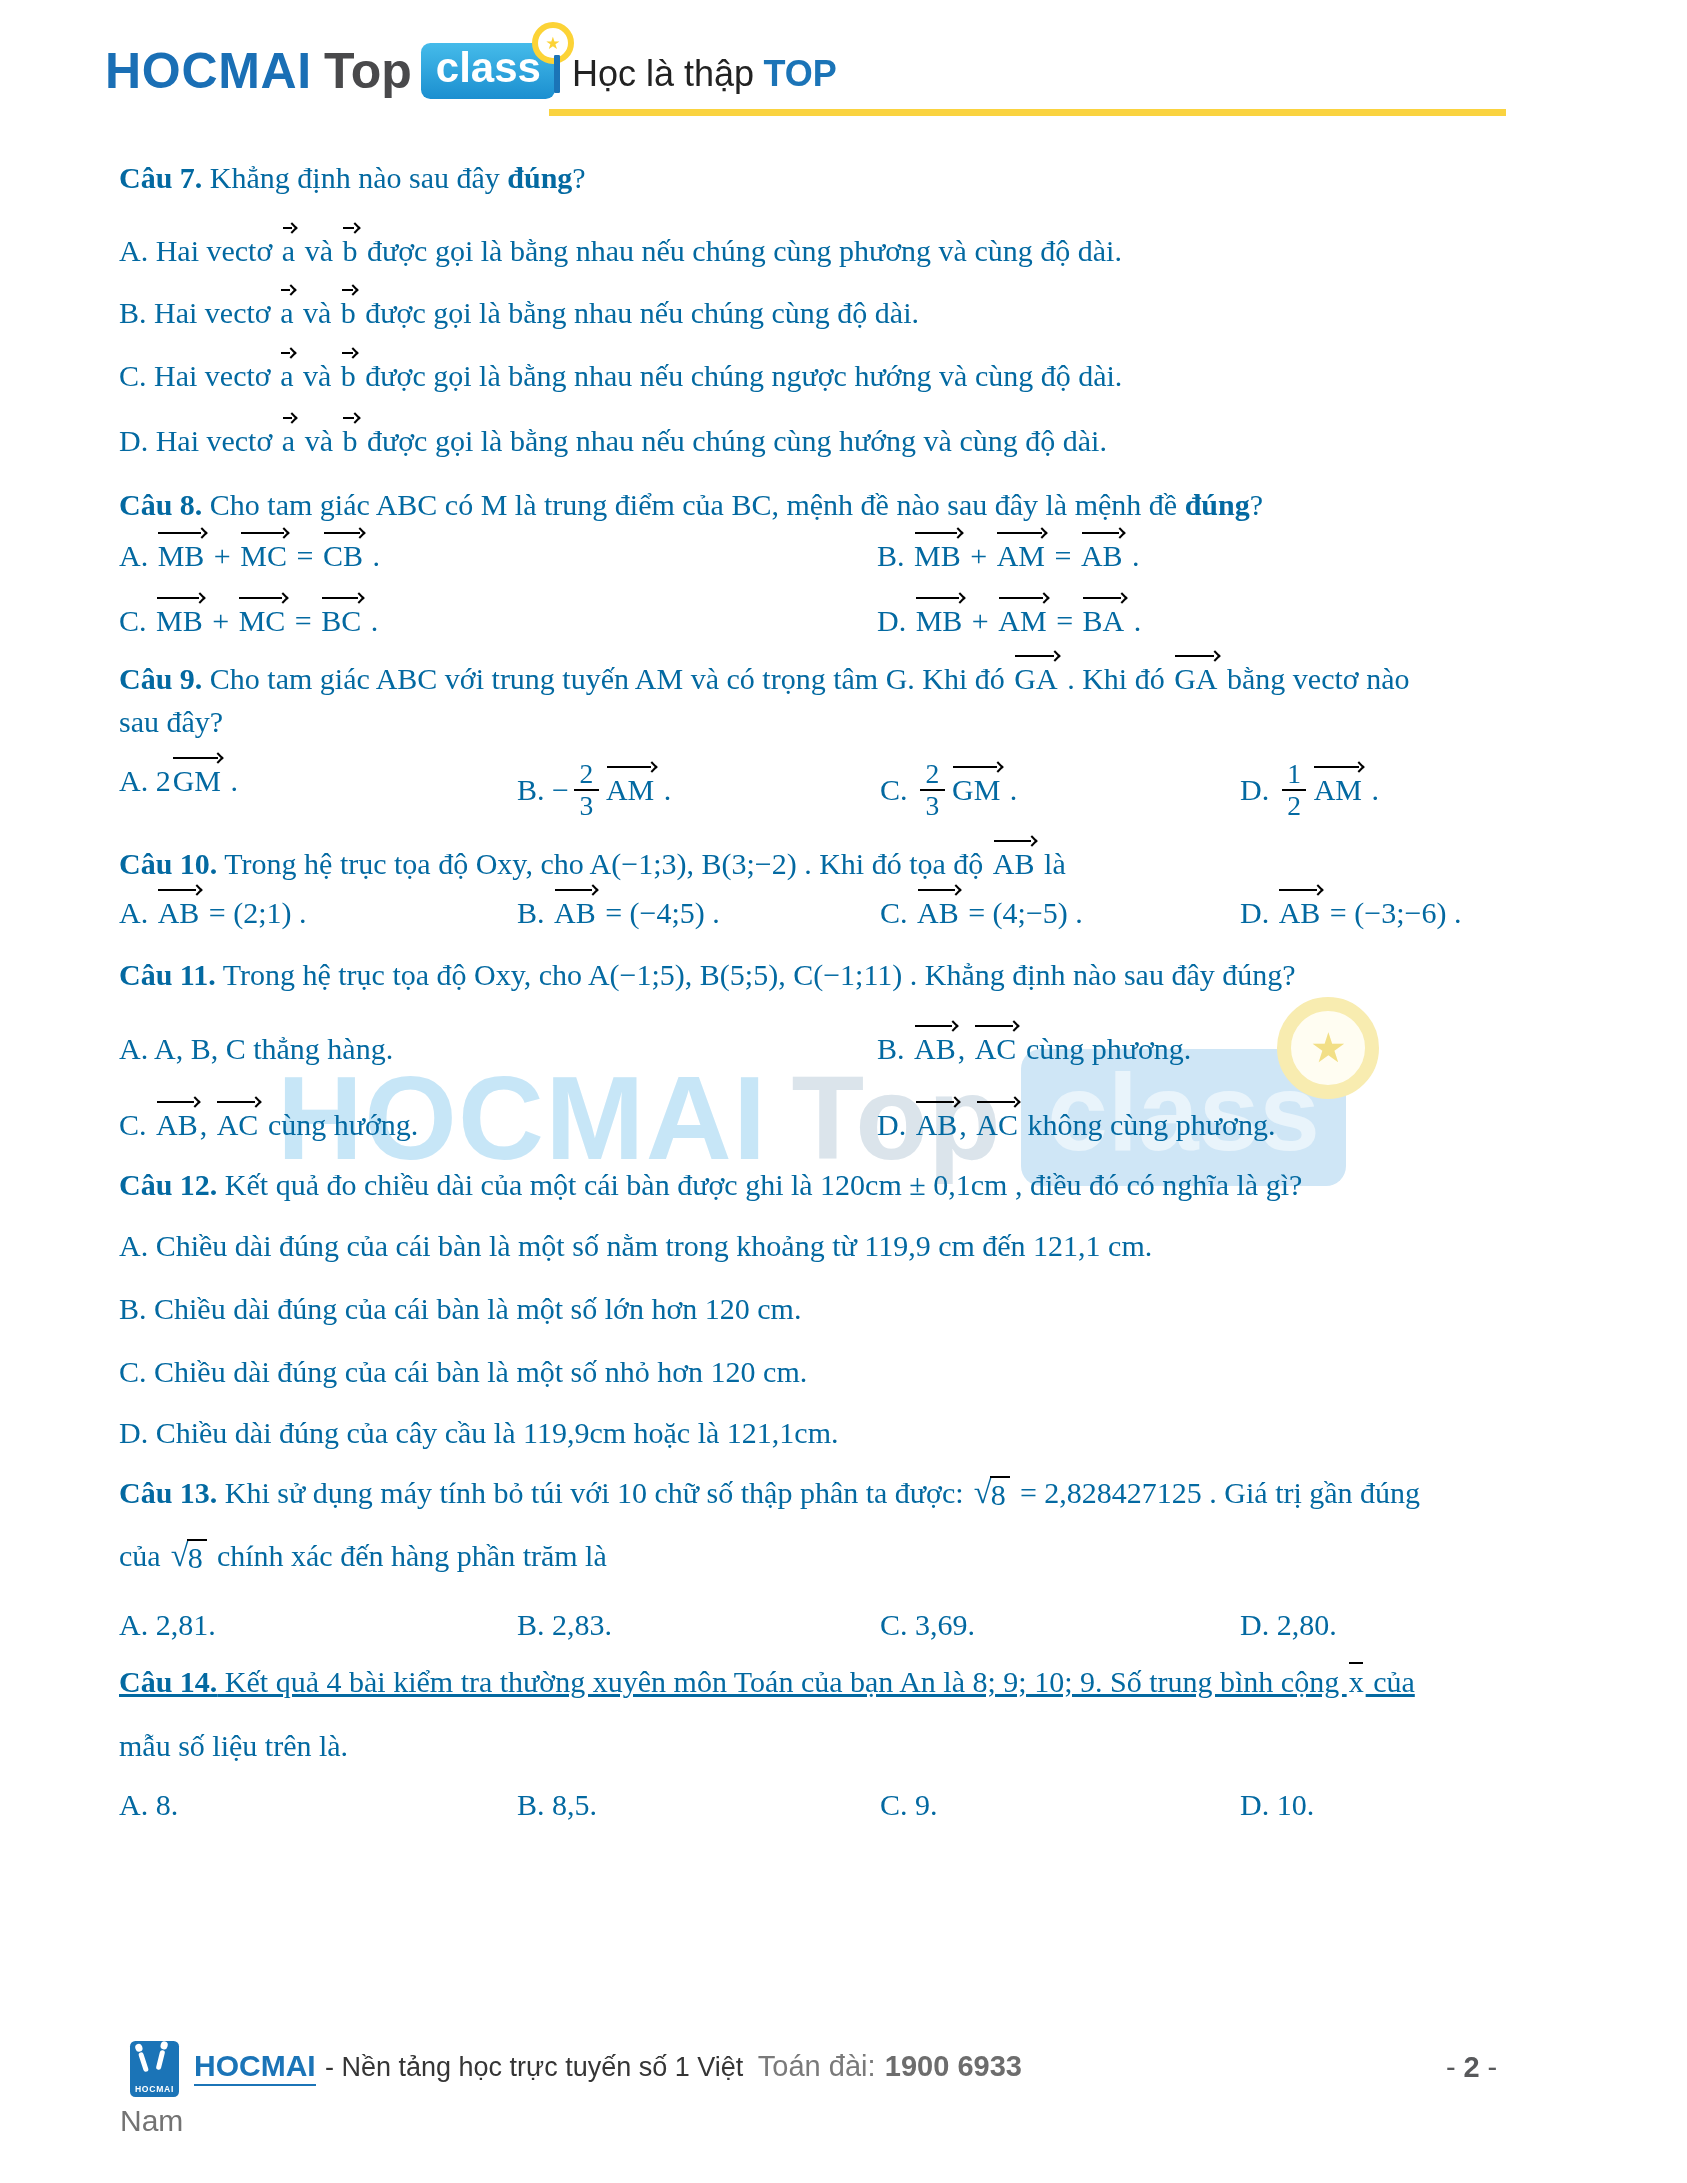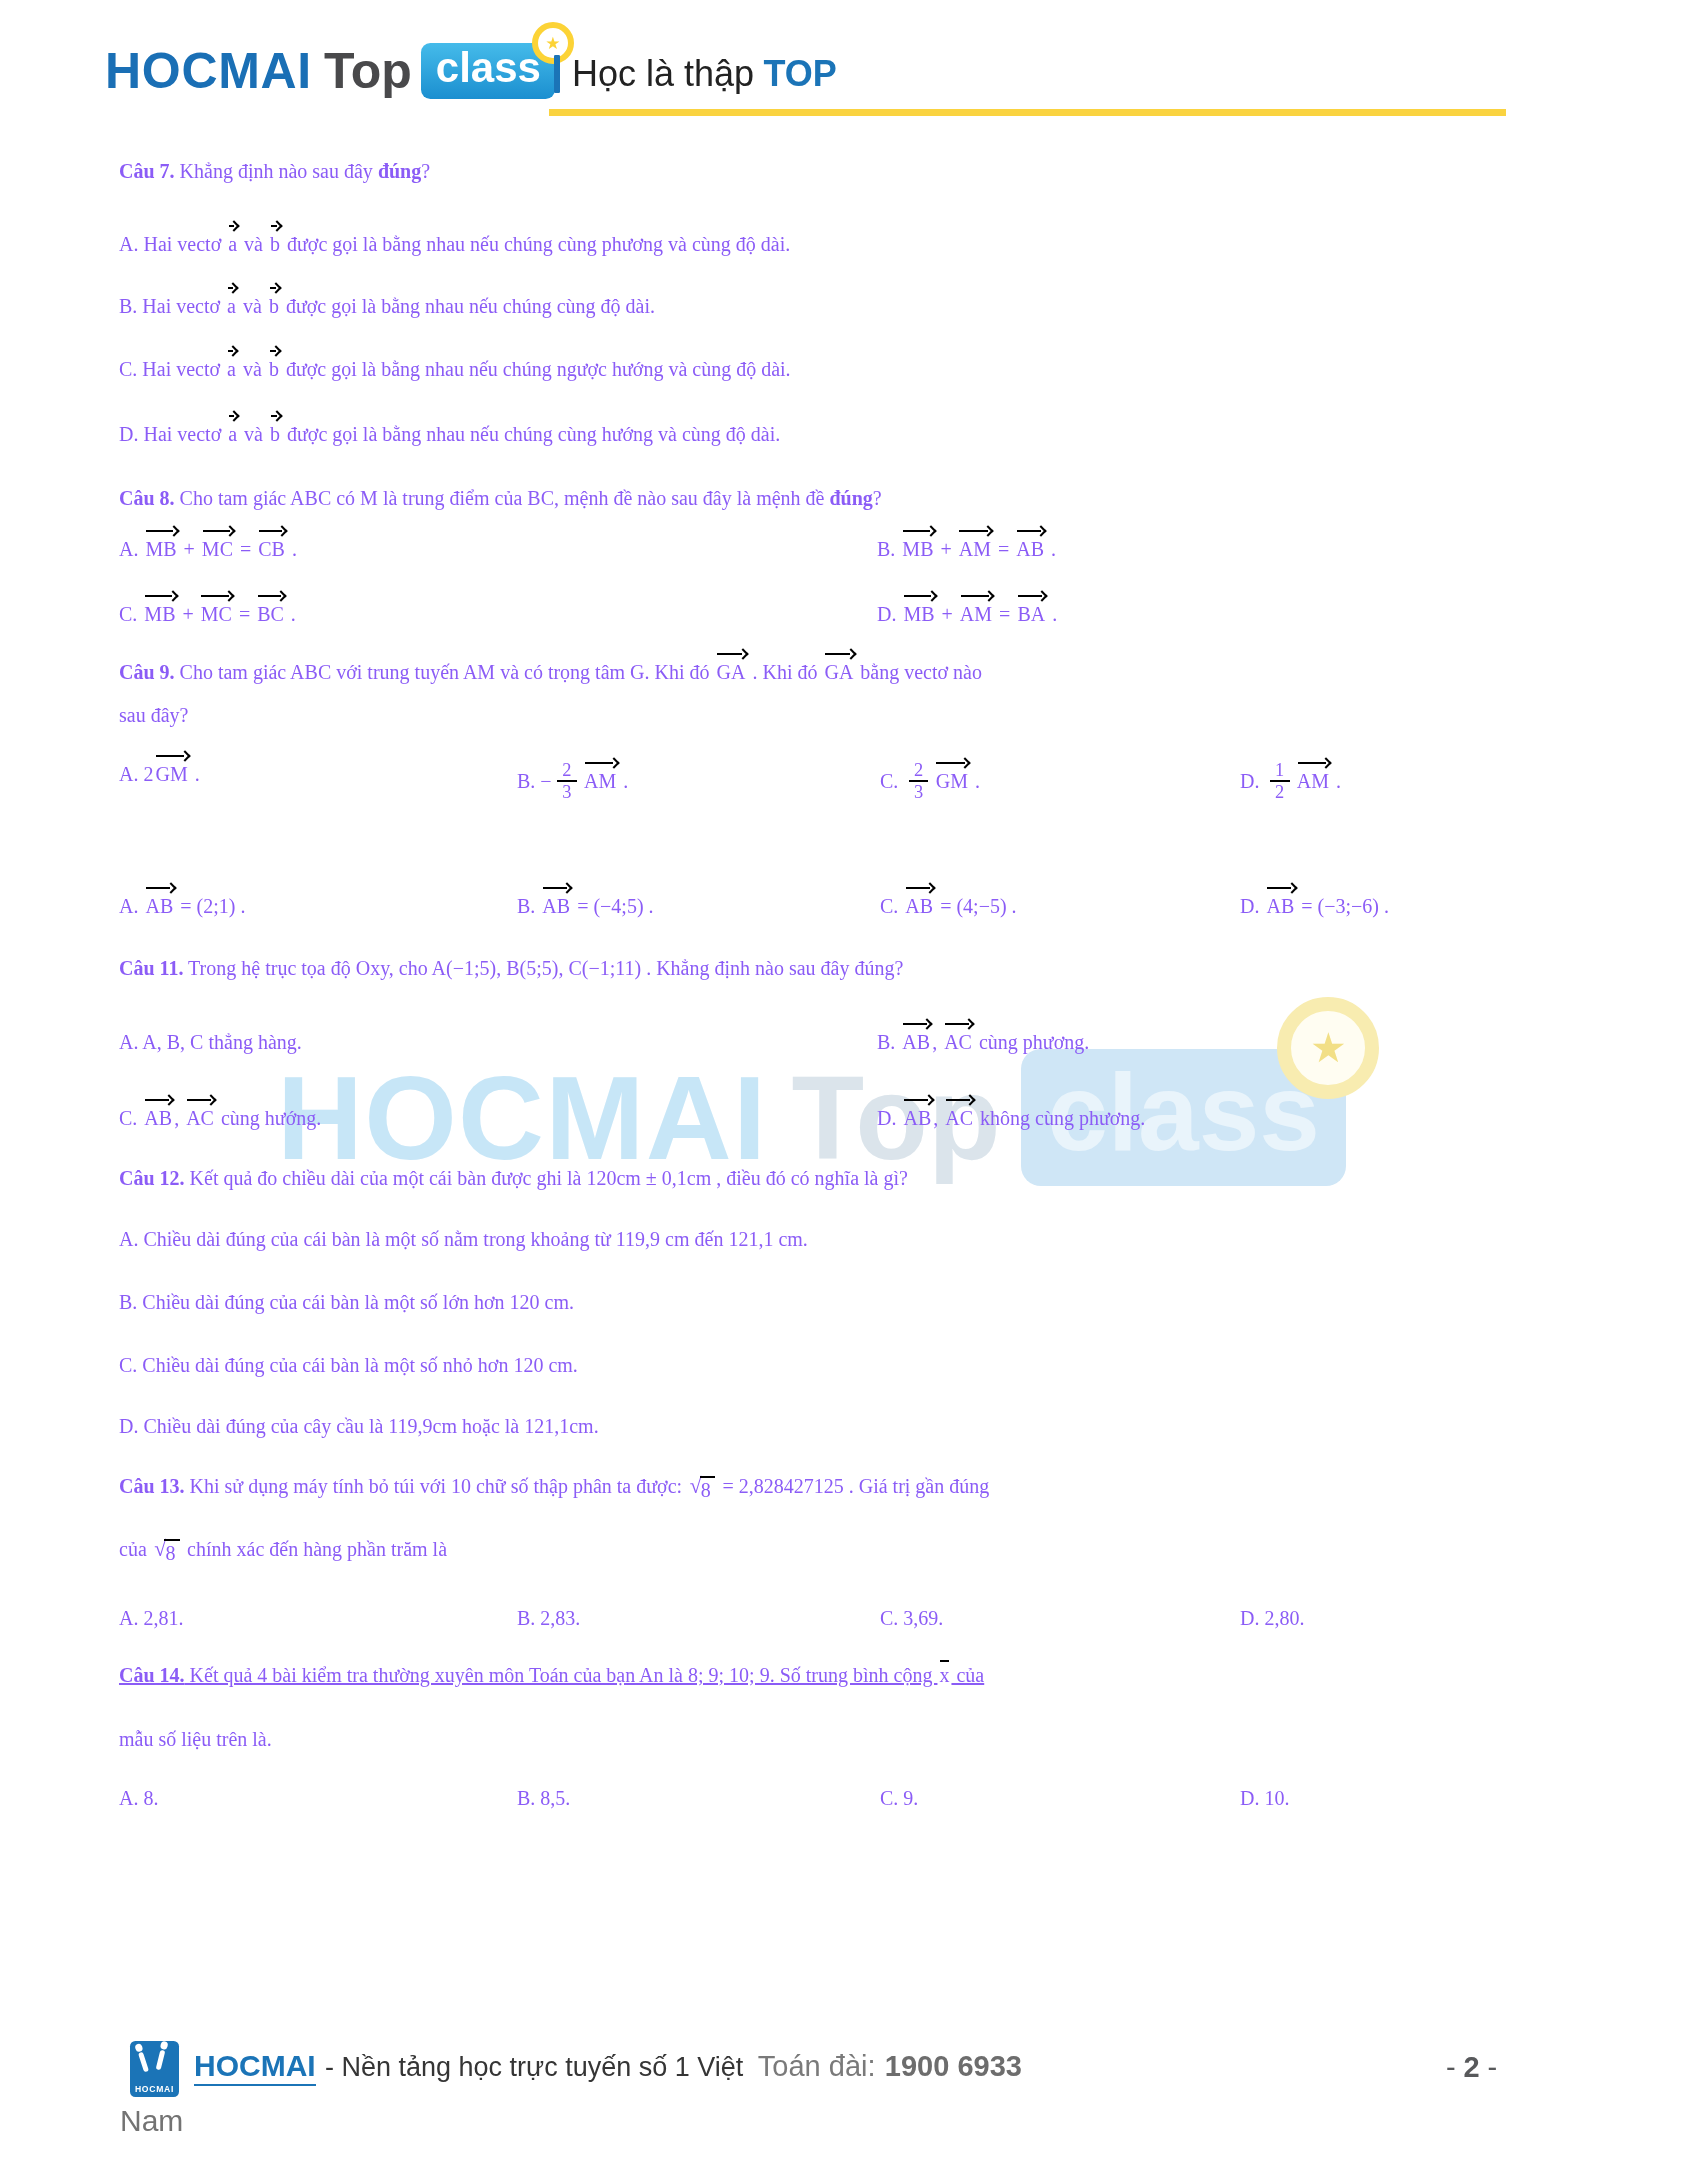--- a/index.html
+++ b/index.html
@@ -29,21 +29,21 @@
   .wm-hocmai{font-weight:bold;font-size:119px;color:#c7e6f7;letter-spacing:1.3px;}
   .wm-top{font-weight:bold;font-size:119px;color:#dbe4eb;margin-left:24px;}
   .wm-class{position:relative;margin-left:20px;background:#cfe6f6;color:#e9f4fb;font-weight:bold;
             font-size:109px;padding:0 26.5px 10.6px 26.5px;border-radius:20px;}
   .wm-badge{position:absolute;right:-33px;top:-52px;width:74px;height:74px;border-radius:50%;
             background:#fffdf2;border:14.6px solid #f8ecb0;display:flex;align-items:center;justify-content:center;}
   .wm-badge-star{color:#f2df86;font-size:41px;line-height:1;font-family:"DejaVu Sans",sans-serif;}
 
   
   .qarea{position:absolute;left:0;top:0;width:100%;height:100%;z-index:3;}
-  .qline{position:absolute;font-size:20px;line-height:1.25;white-space:nowrap;color:#8b5cf6;}
+  .qline{position:absolute;font-size:30px;line-height:1.25;white-space:nowrap;color:#0369a1;}
   .qline b{font-weight:bold;}
 
   .vec{position:relative;display:inline-block;line-height:1;margin:0 2px;}
   .vec::before{content:"";position:absolute;left:0.7px;right:3.3px;top:-9.3px;border-top:2px solid #000;}
   .vec::after{content:"";position:absolute;right:-1.3px;top:-12px;width:6px;height:6px;
               border-top:2px solid #000;border-right:2px solid #000;transform:rotate(45deg);}
 
   .bar{position:relative;display:inline-block;line-height:1;margin:0 2px;}
   .bar::before{content:"";position:absolute;left:0.7px;right:0.7px;top:-5.3px;border-top:2px solid #000;}
 
@@ -122,20 +122,21 @@
       <div class="qline" style="top: 537px; left: 119px;"><span>A. </span><span class="vec">MB</span><span> + </span><span class="vec">MC</span><span> = </span><span class="vec">CB</span><span> .</span></div>
       <div class="qline" style="top: 537px; left: 877px;"><span>B. </span><span class="vec">MB</span><span> + </span><span class="vec">AM</span><span> = </span><span class="vec">AB</span><span> .</span></div>
       <div class="qline" style="top: 602px; left: 119px;"><span>C. </span><span class="vec">MB</span><span> + </span><span class="vec">MC</span><span> = </span><span class="vec">BC</span><span> .</span></div>
       <div class="qline" style="top: 602px; left: 877px;"><span>D. </span><span class="vec">MB</span><span> + </span><span class="vec">AM</span><span> = </span><span class="vec">BA</span><span> .</span></div>
       <div class="qline" style="top: 660px; left: 119px;"><b>Câu 9.</b><span> Cho tam giác ABC với trung tuyến AM và có trọng tâm G. Khi đó </span><span class="vec">GA</span><span> . Khi đó </span><span class="vec">GA</span><span> bằng vectơ nào</span></div>
       <div class="qline" style="top: 703px; left: 119px;"><span>sau đây?</span></div>
       <div class="qline" style="top: 762px; left: 119px;"><span>A. 2</span><span class="vec">GM</span><span> .</span></div>
       <div class="qline" style="top: 762px; left: 517px;"><span>B. −</span><span class="frac"><span class="num">2</span><span class="den">3</span></span><span class="vec">AM</span><span> .</span></div>
       <div class="qline" style="top: 762px; left: 880px;"><span>C. </span><span class="frac"><span class="num">2</span><span class="den">3</span></span><span class="vec">GM</span><span> .</span></div>
       <div class="qline" style="top: 762px; left: 1240px;"><span>D. </span><span class="frac"><span class="num">1</span><span class="den">2</span></span><span class="vec">AM</span><span> .</span></div>
+      <div class="qline" style="top: 845px; left: 119px;"><b>Câu 10.</b><span> Trong hệ trục tọa độ Oxy, cho A(−1;3), B(3;−2) . Khi đó tọa độ </span><span class="vec">AB</span><span> là</span></div>
       <div class="qline" style="top: 894px; left: 119px;"><span>A. </span><span class="vec">AB</span><span> = (2;1) .</span></div>
       <div class="qline" style="top: 894px; left: 517px;"><span>B. </span><span class="vec">AB</span><span> = (−4;5) .</span></div>
       <div class="qline" style="top: 894px; left: 880px;"><span>C. </span><span class="vec">AB</span><span> = (4;−5) .</span></div>
       <div class="qline" style="top: 894px; left: 1240px;"><span>D. </span><span class="vec">AB</span><span> = (−3;−6) .</span></div>
       <div class="qline" style="top: 956px; left: 119px;"><b>Câu 11.</b><span> Trong hệ trục tọa độ Oxy, cho A(−1;5), B(5;5), C(−1;11) . Khẳng định nào sau đây đúng?</span></div>
       <div class="qline" style="top: 1030px; left: 119px;"><span>A. A, B, C thẳng hàng.</span></div>
       <div class="qline" style="top: 1030px; left: 877px;"><span>B. </span><span class="vec">AB</span><span>, </span><span class="vec">AC</span><span>  cùng phương.</span></div>
       <div class="qline" style="top: 1106px; left: 119px;"><span>C. </span><span class="vec">AB</span><span>, </span><span class="vec">AC</span><span>  cùng hướng.</span></div>
       <div class="qline" style="top: 1106px; left: 877px;"><span>D. </span><span class="vec">AB</span><span>, </span><span class="vec">AC</span><span>  không cùng phương.</span></div>
       <div class="qline" style="top: 1166px; left: 119px;"><b>Câu 12.</b><span> Kết quả đo chiều dài của một cái bàn được ghi là 120cm ± 0,1cm , điều đó có nghĩa là gì?</span></div>

